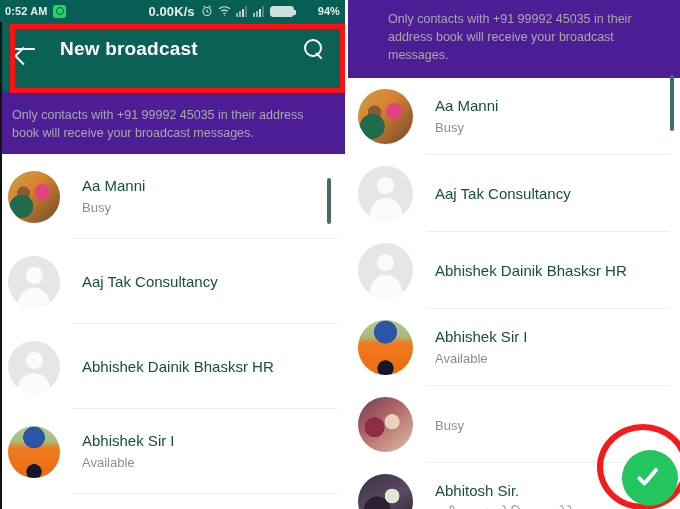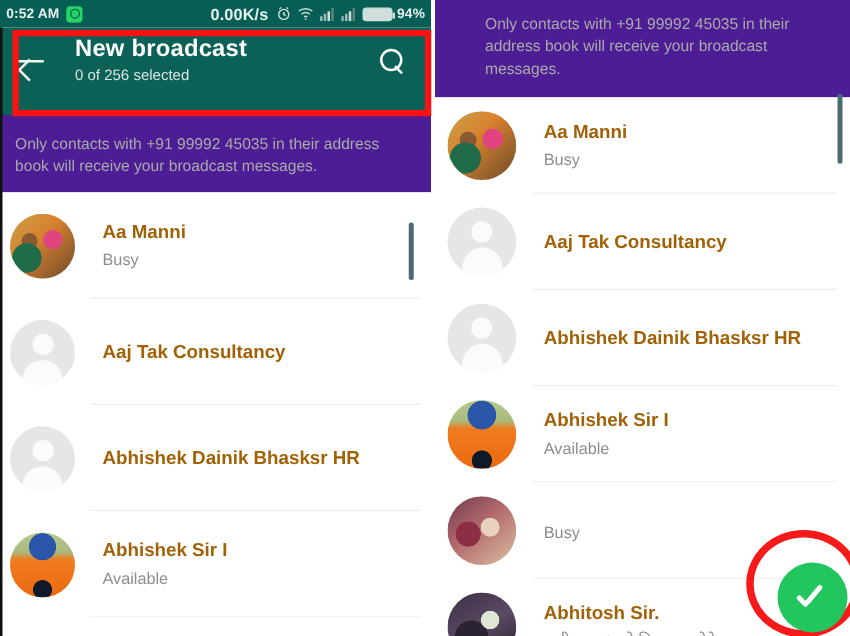--- a/index.html
+++ b/index.html
@@ -38,21 +38,21 @@
   .sb-rate { margin-right: 6px; font-size: 13px; }
   .sb-ico { margin-right: 5px; display: flex; align-items: center; }
   .sb-batt {
     width: 24px; height: 11px; border: 1.3px solid #cfe0dc; border-radius: 3px;
     position: relative; margin-right: 4px; background: #cfe0dc;
   }
   .sb-batt::after {
     content:""; position:absolute; right:-3px; top:3px; width:2px; height:5px;
     background:#cfe0dc; border-radius:0 1px 1px 0;
   }
-  .sb-pct { font-size: 11px; }
+  .sb-pct { font-size: 11px; margin-left: 20px; }
 
   .appbar {
     height: 70px; background: #0c6157; position: relative;
     display: flex; align-items: center; padding: 0 14px 16px 12px;
   }
   .back-arrow { width: 26px; height: 26px; position: relative; flex: 0 0 auto; opacity:.95; }
   .back-arrow::before {
     content:""; position:absolute; left:2px; top:12px; width:21px; height:2px; background:#ffffff;
   }
   .back-arrow::after {
@@ -93,21 +93,21 @@
   }
   .avatar.placeholder::before {
     content:""; position:absolute; left:50%; top:11px; width:17px; height:17px;
     margin-left:-8.5px; border-radius:50%; background:#fbfbfb;
   }
   .avatar.placeholder::after {
     content:""; position:absolute; left:50%; top:32px; width:32px; height:24px;
     margin-left:-16px; border-radius:16px 16px 0 0; background:#fbfbfb;
   }
   .contact-meta { margin-left:22px; min-width:0; flex:1 1 auto; }
-  .contact-name { font-size:15px; font-weight:bold; color:#a16207; line-height:20px; white-space:nowrap; }
+  .contact-name { font-size:15px; font-weight:normal; color:#14532d; line-height:20px; white-space:nowrap; }
   .contact-status {
     font-size:13px; color:#8d8d8d; line-height:19px; margin-top:2px;
     white-space:nowrap; overflow:hidden; text-overflow:ellipsis; max-width:215px;
   }
   .scrollbar {
     position:absolute; width:4px; border-radius:2px; background:#4a6a72;
   }
 
   
   .panel-right {
@@ -223,21 +223,20 @@
           </svg>
       </span>
       <span class="sb-batt"></span>
       <span class="sb-pct">94%</span>
     </div>
 
     <div class="appbar">
       <div class="back-arrow"></div>
       <div class="appbar-text">
         <div class="appbar-title">New broadcast</div>
-        <div class="appbar-sub">0 of 256 selected</div>
       </div>
       <div class="search-icon"></div>
     </div>
 
     <div class="notice">Only contacts with +91 99992 45035 in their address book will receive your broadcast messages.</div>
 
     <div class="contact-list">
 
       <div class="contact-row">
         <div class="avatar ph-manni"></div>

